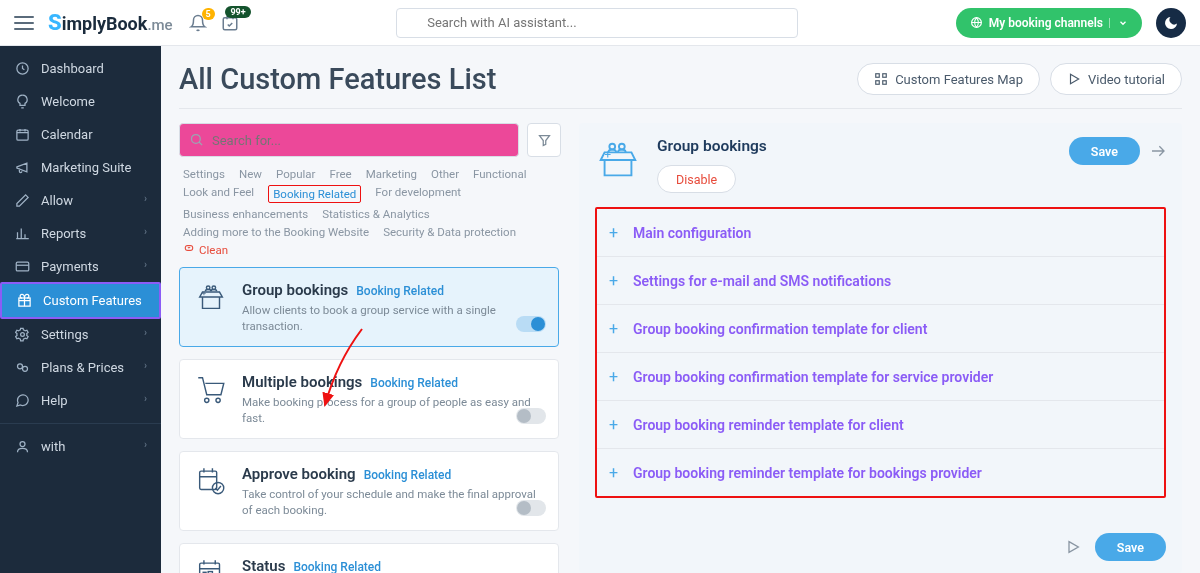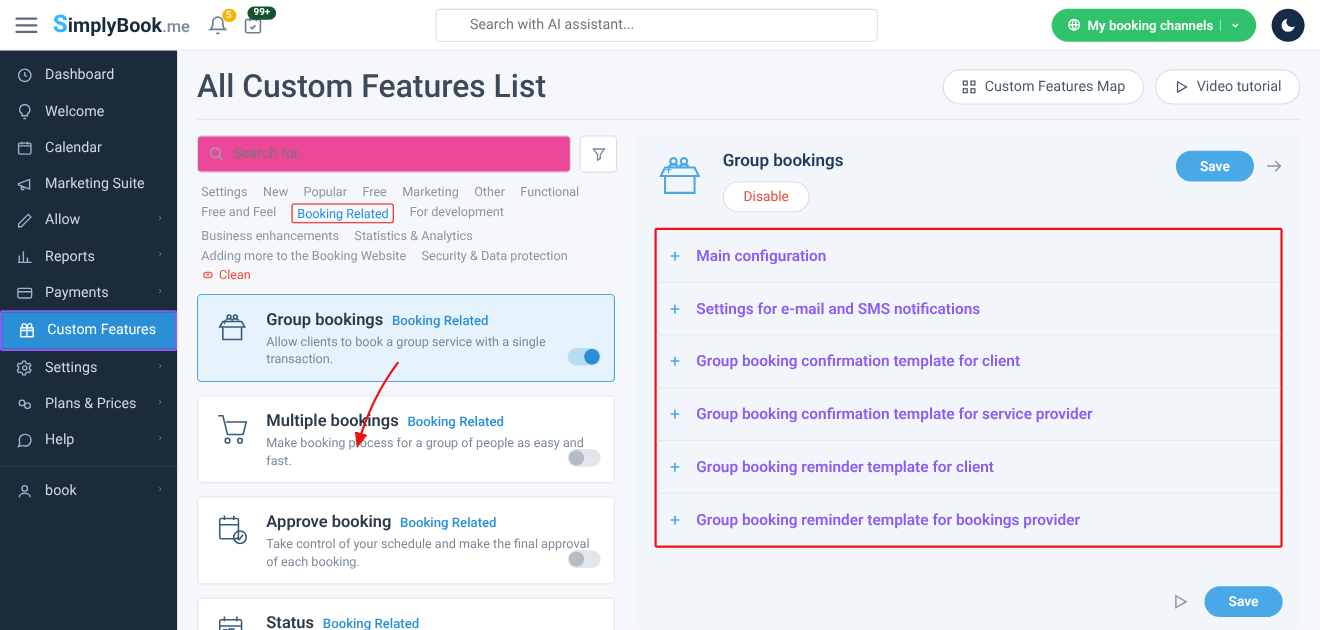--- a/index.html
+++ b/index.html
@@ -47,21 +47,21 @@
 
 .left-col { width: 382px; display: flex; flex-direction: column; overflow: hidden; }
 .filter-row { display: flex; gap: 8px; margin-bottom: 8px; }
 .filter-search { flex: 1; position: relative; }
 .filter-search input { width: 100%; height: 34px; border: 1px solid #d8dee6; border-radius: 4px; padding: 0 10px 0 32px; font-size: 13px; background: #ec4899; }
 .filter-search .sicon { position: absolute; left: 10px; top: 9px; color: #9aa6b2; }
 .funnel { width: 34px; height: 34px; border: 1px solid #d8dee6; border-radius: 4px; background: #fff; display: flex; align-items: center; justify-content: center; color: #7c8a97; cursor: pointer; }
 .tags { display: flex; flex-wrap: wrap; gap: 4px 14px; padding: 2px 4px 10px 4px; font-size: 11.5px; }
 .tag { color: #8a96a3; cursor: pointer; white-space: nowrap; }
 .tag.sel { color: #2b8fd6; border: 1px solid #e11; padding: 1px 4px; border-radius: 2px; }
-.tag.clean { color: #e74c3c; display: flex; align-items: center; gap: 4px; }
+.tag.clean { color: #e74c3c; display: flex; align-items: flex-start; gap: 4px; }
 .feature-list { flex: 1; overflow-y: auto; display: flex; flex-direction: column; gap: 12px; padding-right: 2px; position: relative; }
 .feature-card { background: #fff; border: 1px solid #e4e7ec; border-radius: 4px; padding: 12px 14px; display: flex; gap: 14px; align-items: flex-start; position: relative; }
 .feature-card.active { background: #e6f3fc; border: 1.5px solid #49a9e8; }
 .feat-ico { width: 34px; height: 34px; flex-shrink: 0; display: flex; align-items: center; justify-content: center; }
 .feat-body { flex: 1; }
 .feat-title { font-size: 15px; font-weight: 600; color: #2a3a4b; display: inline; }
 .feat-tag { font-size: 12px; color: #2b8fd6; margin-left: 8px; font-weight: 500; }
 .feat-desc { font-size: 11.5px; color: #7c8a97; margin-top: 4px; line-height: 1.35; }
 .toggle { width: 30px; height: 16px; border-radius: 9px; position: absolute; right: 12px; bottom: 14px; cursor: pointer; }
 .toggle.on { background: #b9dcf5; }
@@ -255,21 +255,21 @@
         <span class="chev">›</span>
       </div>
       <div class="nav-divider"></div>
       <div class="nav-item">
         <span class="nav-ico">
           <svg width="15" height="15" viewBox="0 0 24 24" fill="none" stroke="currentColor" stroke-width="2">
             <circle cx="12" cy="8" r="4"></circle>
             <path d="M4 21c0-4 4-6 8-6s8 2 8 6"></path>
           </svg>
         </span>
-        <span>book</span>
+        <span>with</span>
         <span class="chev">›</span>
       </div>
     </div>
 
   <div class="main">
     <div class="page-head">
       <h1>All Custom Features List</h1>
       <div class="head-btns">
         <button class="pill-btn">
           <svg width="14" height="14" viewBox="0 0 24 24" fill="none" stroke="#4a5a6b" stroke-width="2">
@@ -309,21 +309,21 @@
           </div>
         </div>
         <div class="tags" id="tags">
             <span class="tag">Settings</span>
             <span class="tag">New</span>
             <span class="tag">Popular</span>
             <span class="tag">Free</span>
             <span class="tag">Marketing</span>
             <span class="tag">Other</span>
             <span class="tag">Functional</span>
-            <span class="tag">Free and Feel</span>
+            <span class="tag">Look and Feel</span>
             <span class="tag sel">Booking Related</span>
             <span class="tag">For development</span>
             <span class="tag">Business enhancements</span>
             <span class="tag">Statistics &amp; Analytics</span>
             <span class="tag">Adding more to the Booking Website</span>
             <span class="tag">Security &amp; Data protection</span>
             <span class="tag clean"><svg width="12" height="10" viewBox="0 0 24 24" fill="none" stroke="#e74c3c" stroke-width="2.5">
                 <rect x="3" y="6" width="18" height="12" rx="6"></rect>
                 <path d="M9 9l6 6M15 9l-6 6"></path>
               </svg>Clean</span>

